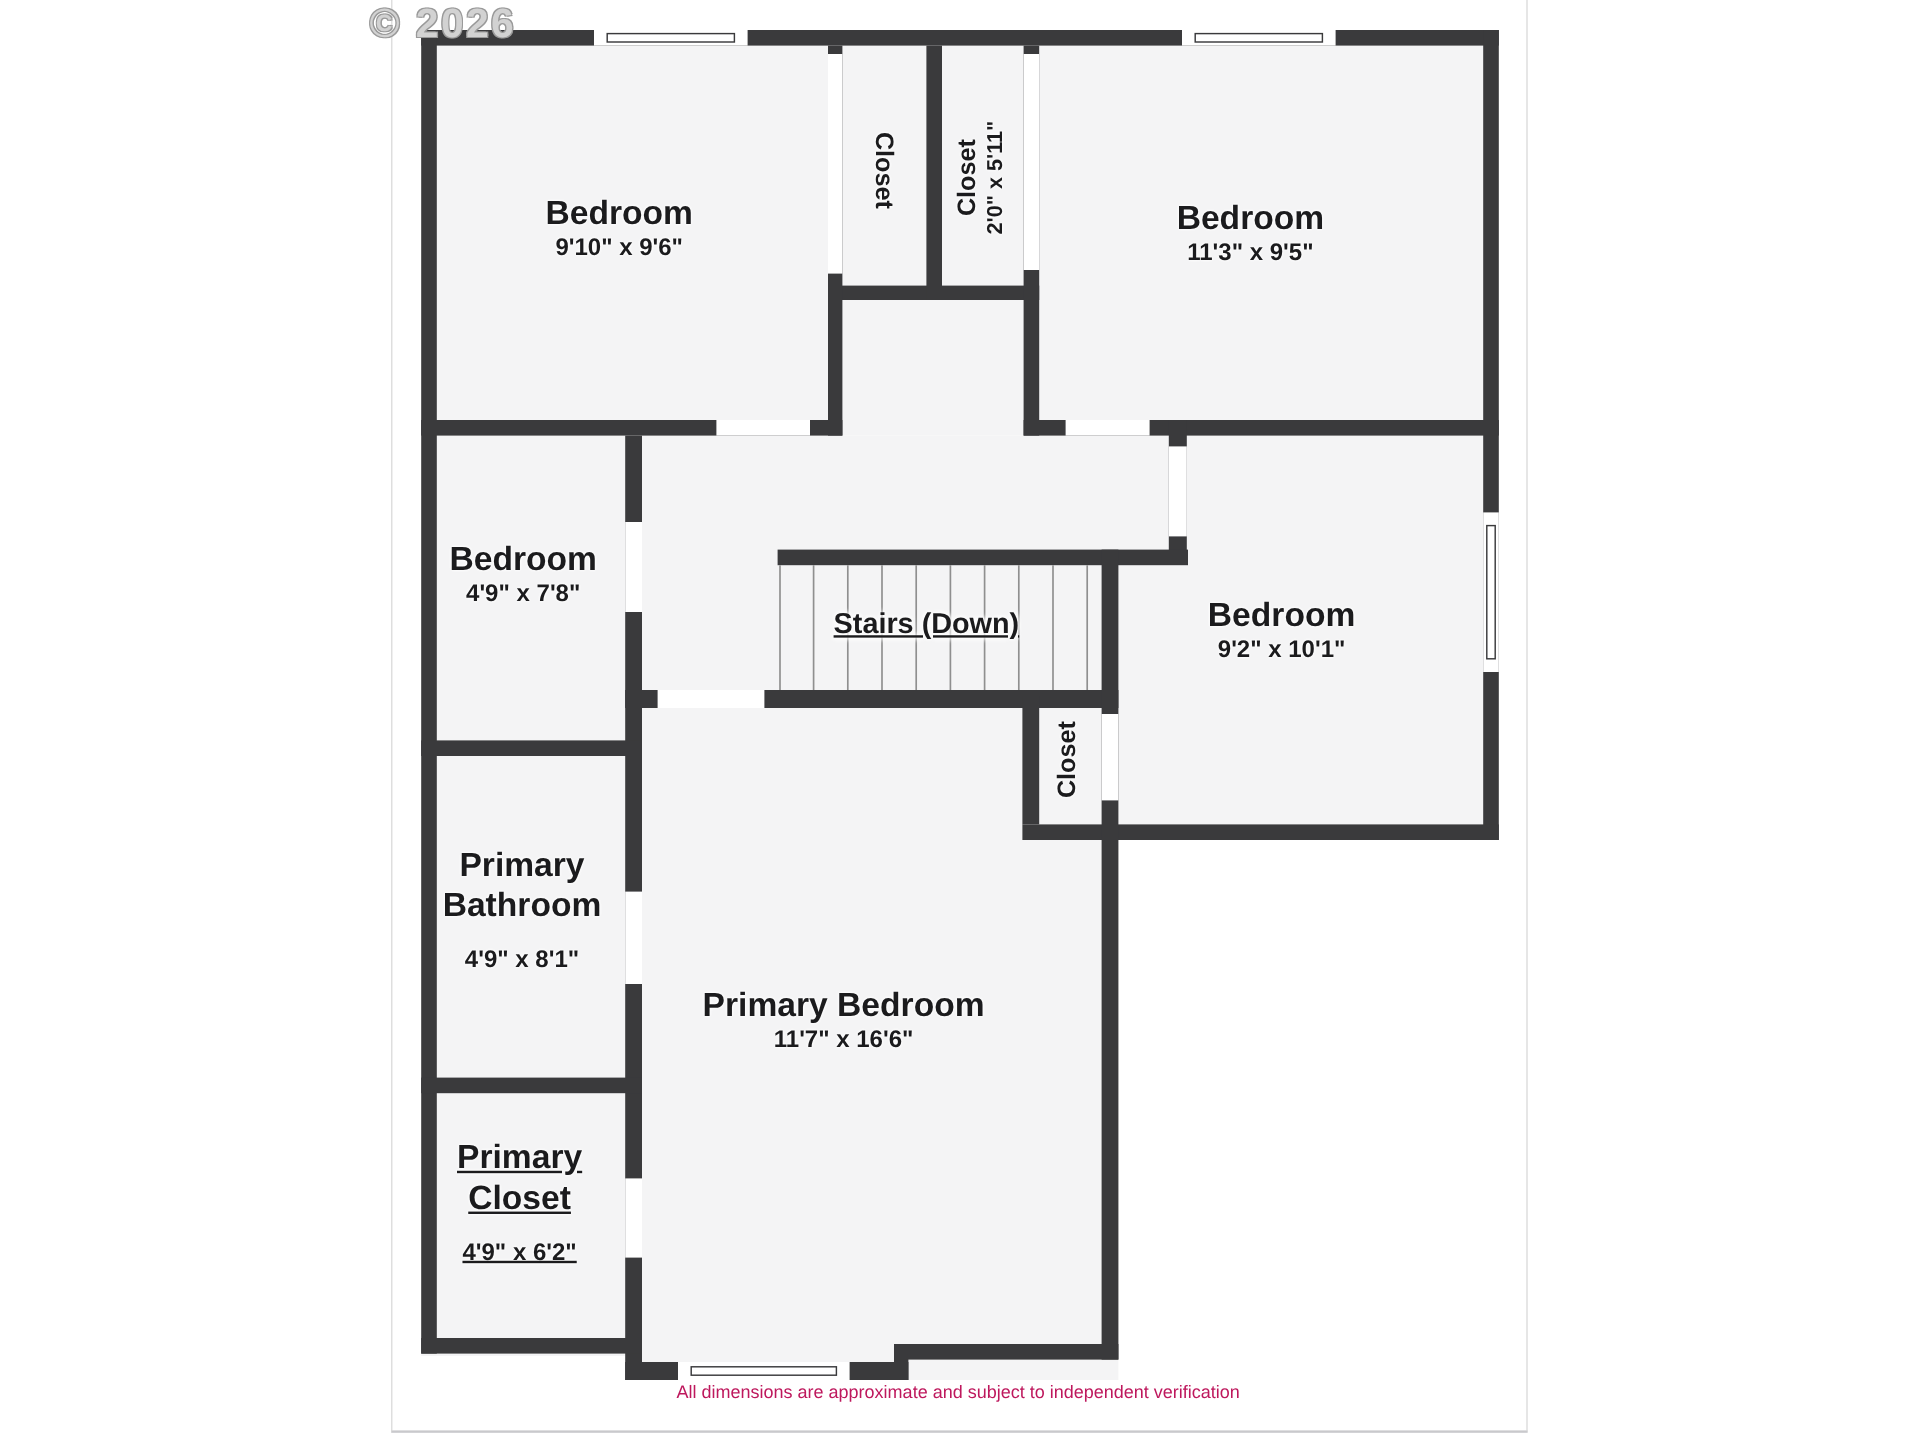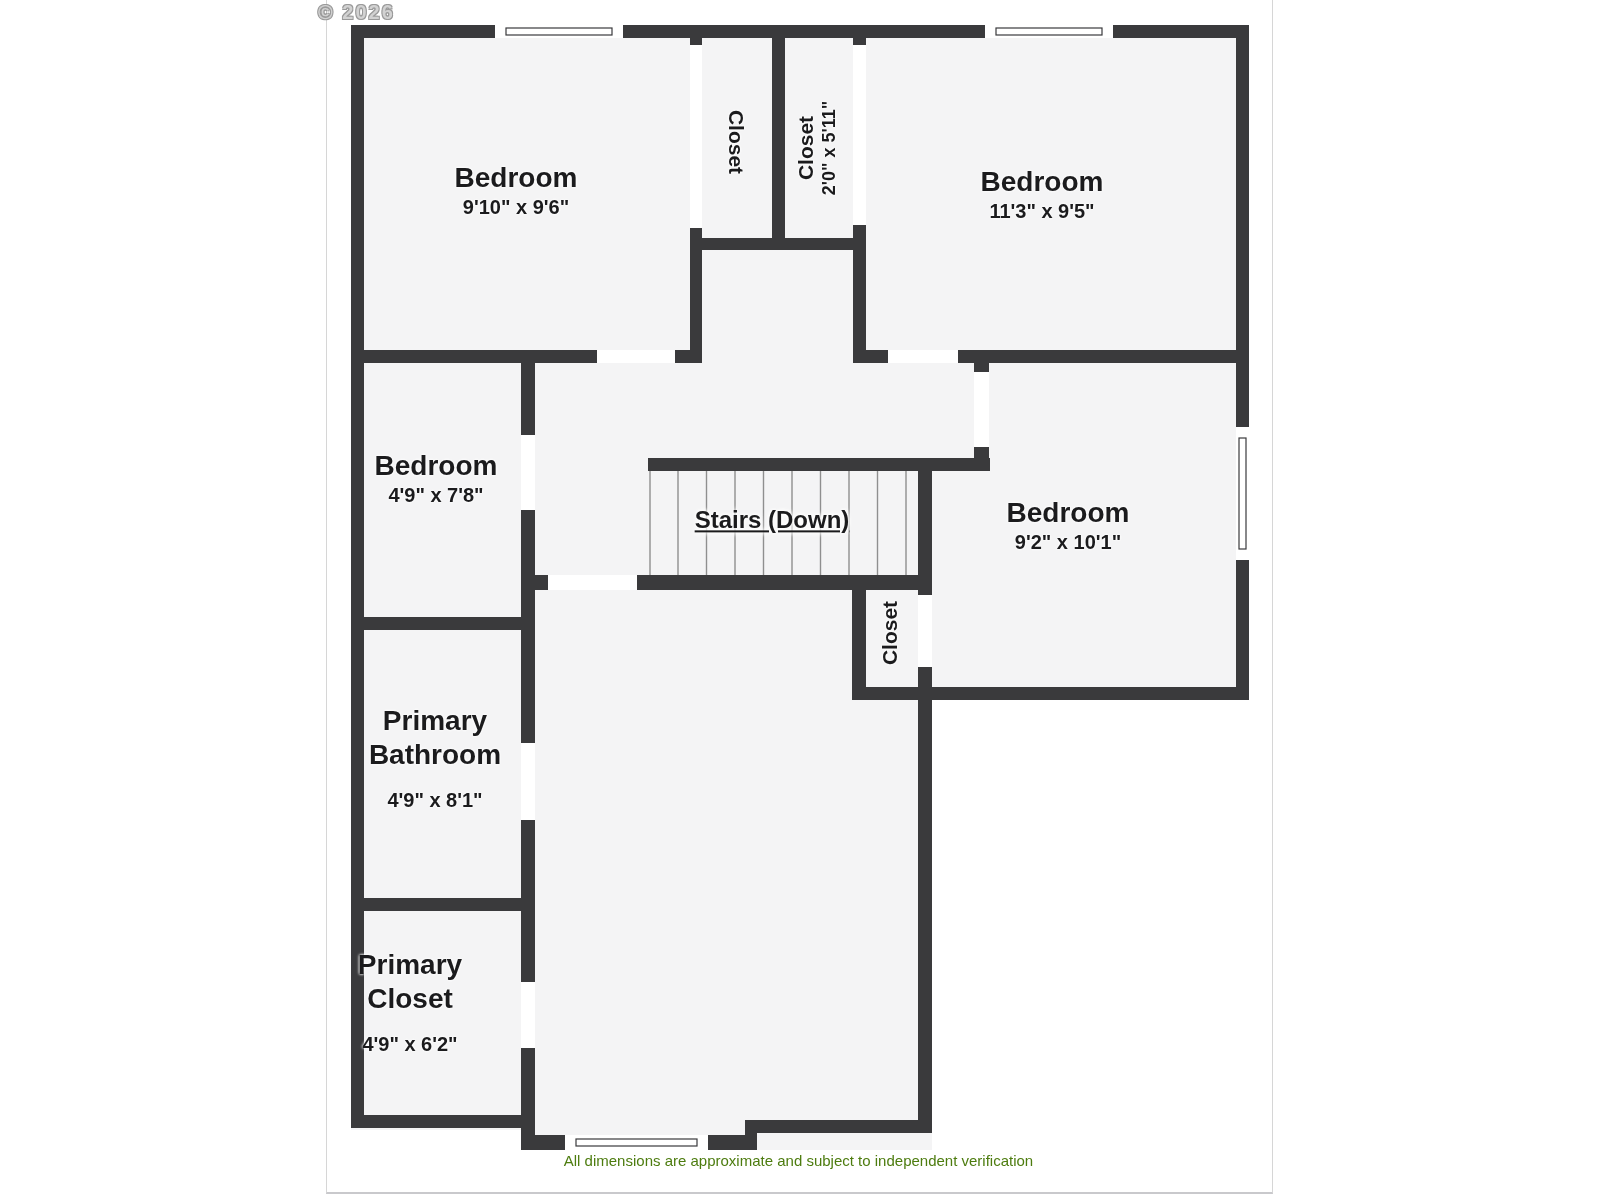--- a/index.html
+++ b/index.html
@@ -33,28 +33,28 @@
   }
   .label .room-name{display:block;font-weight:bold;font-size:28px;}
   .label .room-dims{display:block;font-weight:bold;font-size:20px;}
   .label.rot-cw{transform:translate(-50%,-50%) rotate(90deg);}
   .label.rot-ccw{transform:translate(-50%,-50%) rotate(-90deg);}
   .label.narrow .room-name{width:142px;white-space:normal;margin:16px auto;}
   .label.vtext .room-name{font-size:21px;}
   .label.vtext .room-dims{font-size:18px;}
   .label.stairs-label .room-name{font-size:24px;text-shadow:0 0 4px #fff,0 0 4px #fff,0 0 6px #fff;}
   .watermark{
-    position:absolute;left:318px;top:1px;
-    font-size:20px;font-weight:bold;letter-spacing:2px;
+    position:absolute;left:308px;top:1px;
+    font-size:34px;font-weight:bold;letter-spacing:2px;
     color:var(--watermark);
     text-shadow:-1px -1px 0 #9a9a9a,1px -1px 0 #9a9a9a,-1px 1px 0 #9a9a9a,1px 1px 0 #9a9a9a;
   }
   .footer{
     position:absolute;left:326px;top:1152px;width:945px;
-    text-align:center;font-size:15px;color:#4d7c0f;
+    text-align:center;font-size:15px;color:#be185d;
   }
 </style>
 </head>
 <body>
 
 <div id="root">
 
   <div class="page-frame"></div>
 
   <svg id="plan-svg" width="1600" height="1200" viewBox="0 0 1600 1200">
@@ -172,22 +172,26 @@
 
   <div class="label rot-ccw vtext" style="left:890px;top:633px;">
     <span class="room-name">Closet</span>
   </div>
 
   <div class="label narrow" style="left:435px;top:750px;">
     <span class="room-name">Primary Bathroom</span>
     <span class="room-dims">4'9" x 8'1"</span>
   </div>
 
-  <div class="label narrow" style="left:410px;top:994px;">
+  <div class="label narrow" style="left:433px;top:994px;text-decoration:underline;">
     <span class="room-name">Primary Closet</span>
     <span class="room-dims">4'9" x 6'2"</span>
   </div>
 
+  <div class="label" style="left:703px;top:850px;">
+    <span class="room-name">Primary Bedroom</span>
+    <span class="room-dims">11'7" x 16'6"</span>
+  </div>
 
   <div class="watermark">© 2026</div>
   <div class="footer">All dimensions are approximate and subject to independent verification</div>
 
 </div>
 
 </body></html>

